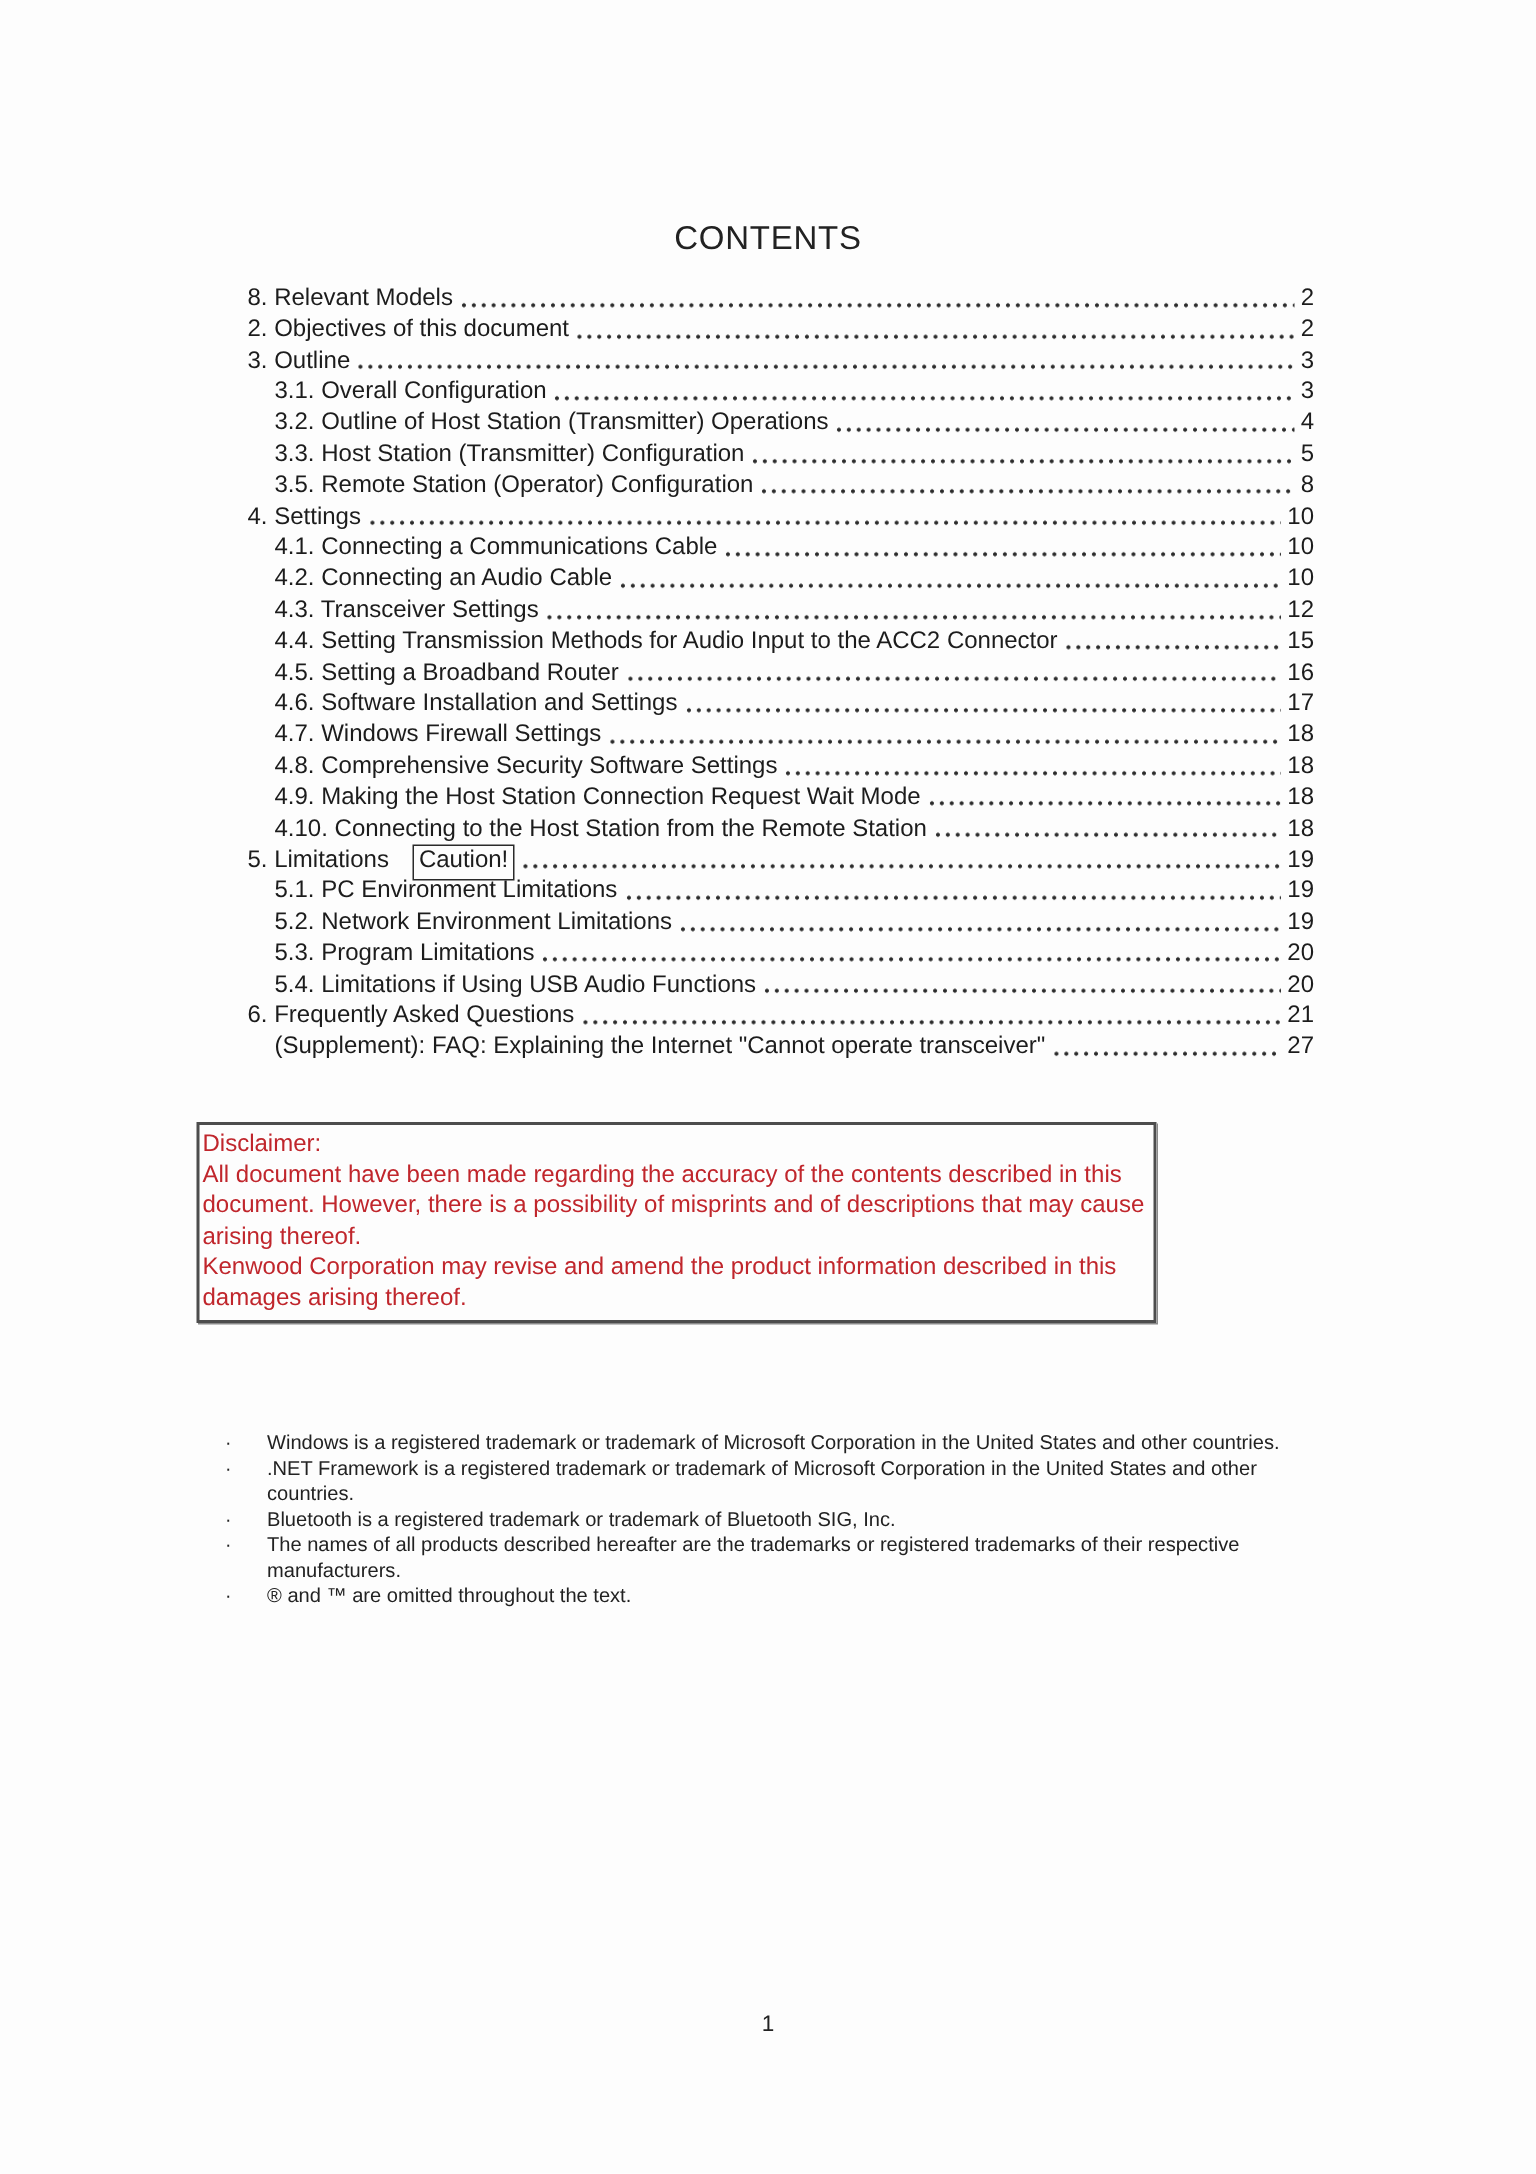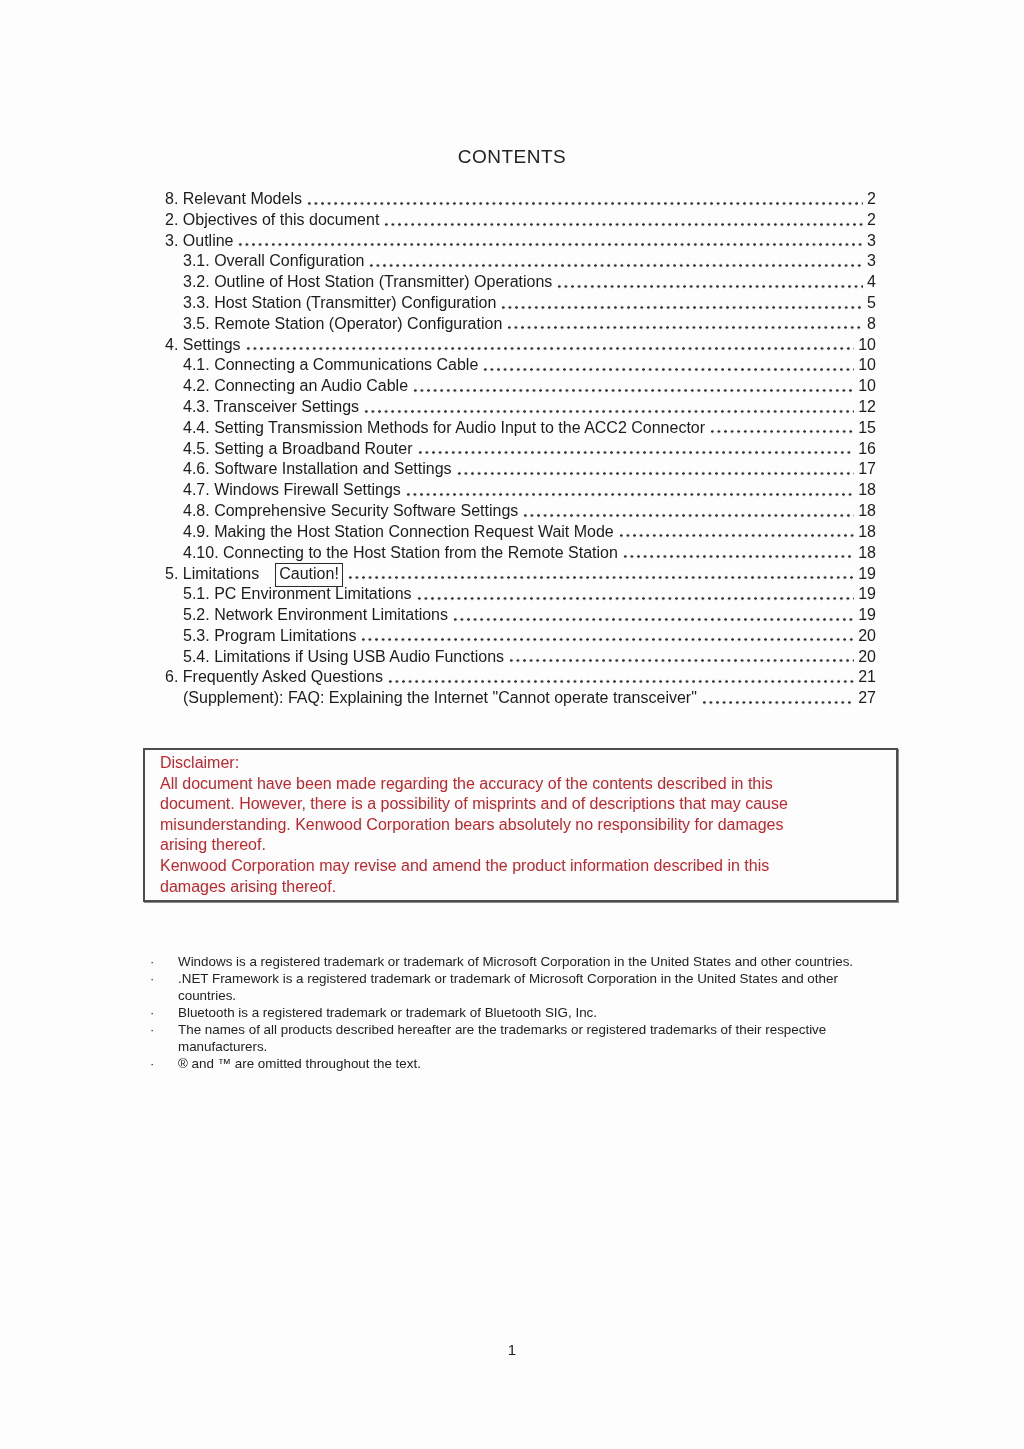--- a/index.html
+++ b/index.html
@@ -12,21 +12,21 @@
     overflow: hidden;
   }
   .page {
     position: absolute; inset: 0;
     background: #fdfdfd;
   }
   .title {
     position: absolute;
     top: 146px; left: 0; right: 0;
     text-align: center;
-    font-size: 19px;
+    font-size: 22px;
     letter-spacing: 0.5px;
     color: #222;
   }
   .toc {
     position: absolute;
     top: 189px; left: 165px; right: 148px;
     font-size: 16px;
   }
   .toc-row {
     display: flex;
@@ -49,24 +49,24 @@
     min-width: 12px;
     margin: 0 4px 0 4px;
     background-image: radial-gradient(circle, #2b2b2b 1.05px, rgba(0,0,0,0) 1.5px);
     background-size: 6.6px 6.6px;
     background-repeat: repeat-x;
     background-position: 0 calc(100% - 3.5px);
   }
   .toc-page { flex: 0 0 auto; text-align: right; }
   .disclaimer {
     position: absolute;
-    top: 748px; left: 143px; width: 755px;
+    top: 748px; left: 131px; width: 640px;
     border: 2px solid #4d4d4d;
     box-shadow: 1px 1px 0 #8a8a8a;
-    padding: 3px 10px 3px 15px;
+    padding: 3px 10px 3px 2px;
     font-size: 16px;
     line-height: 20.6px;
   }
   .dline { white-space: nowrap; }
   .trademarks {
     position: absolute;
     top: 953px; left: 150px; right: 140px;
     font-size: 13.4px;
     line-height: 17px;
     color: #222;
@@ -270,21 +270,20 @@
   </div>
 </div>
 
   <div class="disclaimer" style="color: rgb(192, 38, 44);">
   <div class="dline">Disclaimer:</div>
 
   <div class="dline">All document have been made regarding the accuracy of the contents described in this</div>
 
   <div class="dline">document. However, there is a possibility of misprints and of descriptions that may cause</div>
 
-  <div class="dline">misunderstanding. Kenwood Corporation bears absolutely no responsibility for damages</div>
 
   <div class="dline">arising thereof.</div>
 
   <div class="dline">Kenwood Corporation may revise and amend the product information described in this</div>
 
 
   <div class="dline">damages arising thereof.</div>
 </div>
 
   <div class="trademarks">

